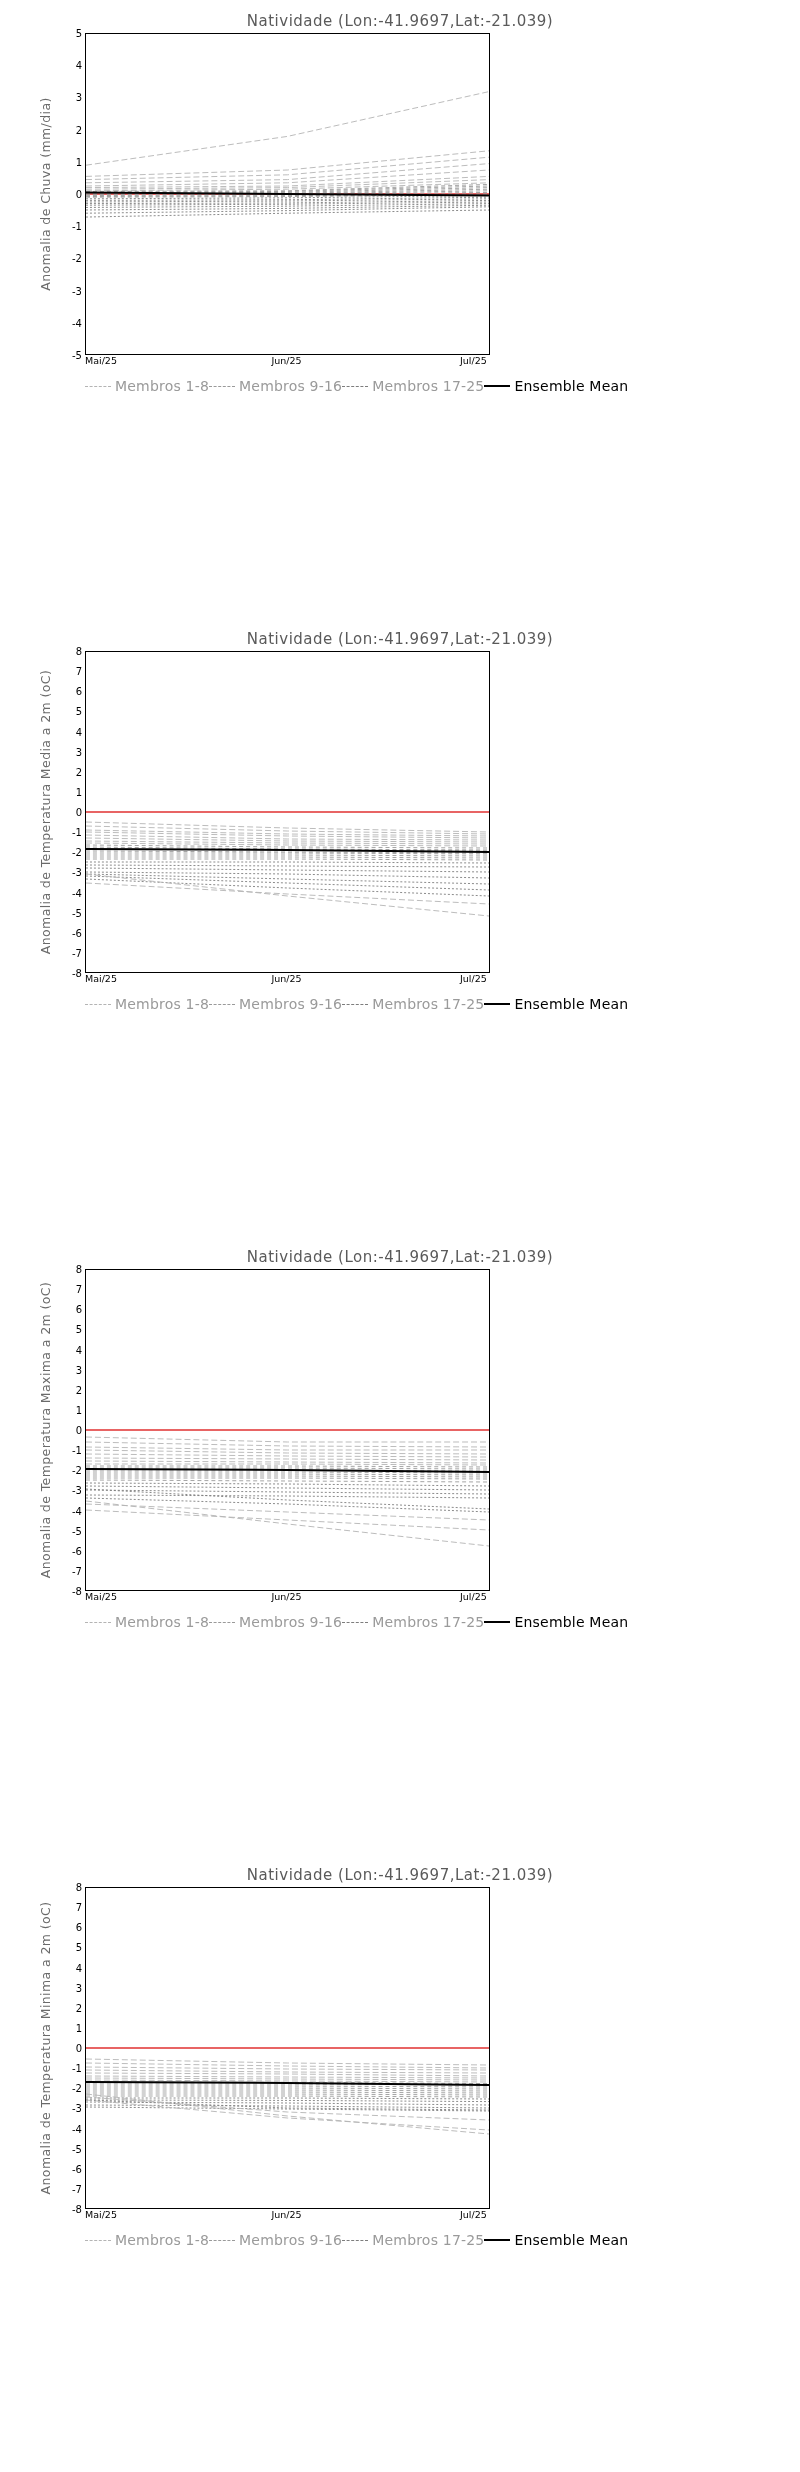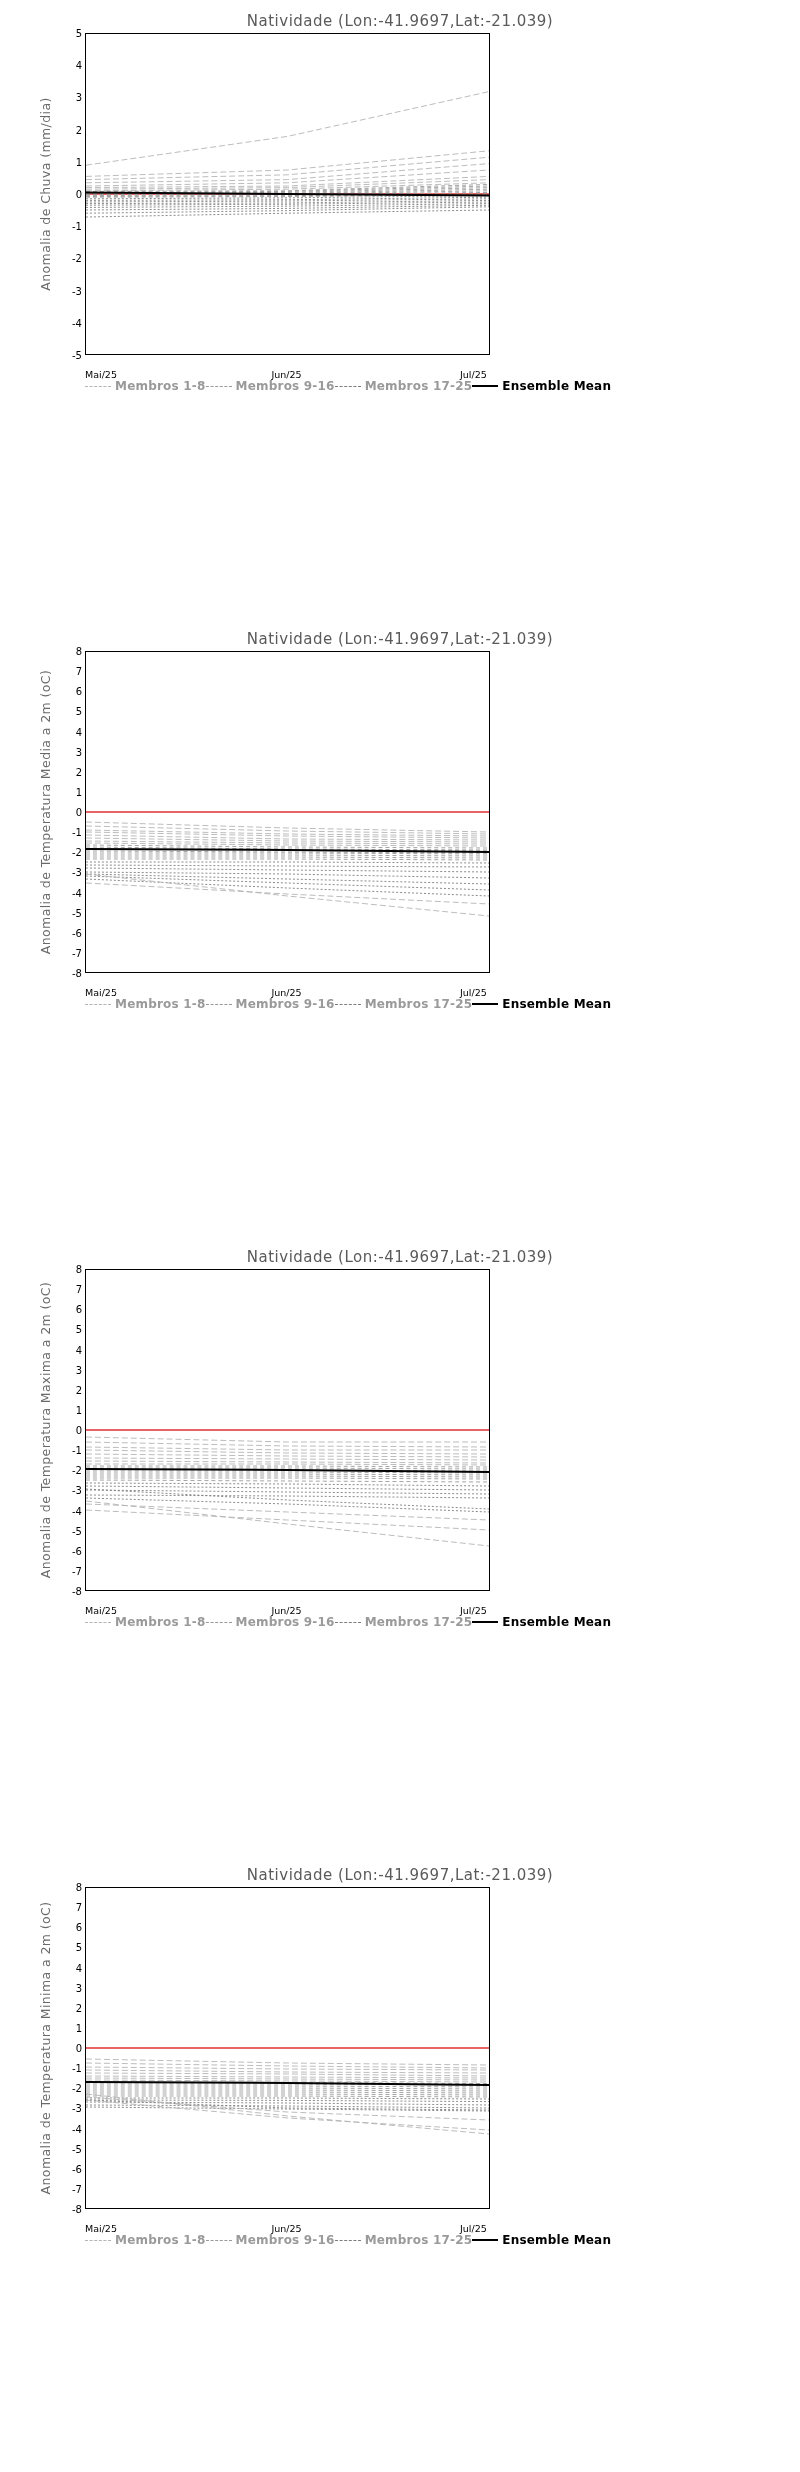--- a/index.html
+++ b/index.html
@@ -80,21 +80,21 @@
   }
   .xtick-wrap {
     position: absolute;
     left: 85px;
     top: 355px;
     width: 405px;
     height: 18px;
   }
   .xtick {
     position: absolute;
-    top: 14px;
+    top: 0;
     font-size: 9.5px;
     color: #000;
     white-space: nowrap;
   }
   .legend {
     position: absolute;
     left: 85px;
     top: 378px;
     width: 405px;
     height: 16px;
@@ -108,25 +108,24 @@
     gap: 4px;
   }
   .legend-line {
     display: block;
     width: 26px;
     height: 0;
     border-top-width: 1.4px;
     border-top-style: solid;
   }
   .legend-label {
-    font-size: 12px;
+    font-size: 14px;
     color: #9a9a9a;
     white-space: nowrap;
     letter-spacing: 0.2px;
-    font-weight: bold;
   }
   .legend-label.mean {
     color: #000;
   }
   svg.series {
     position: absolute;
     left: 0;
     top: 0;
     width: 100%;
     height: 100%;

